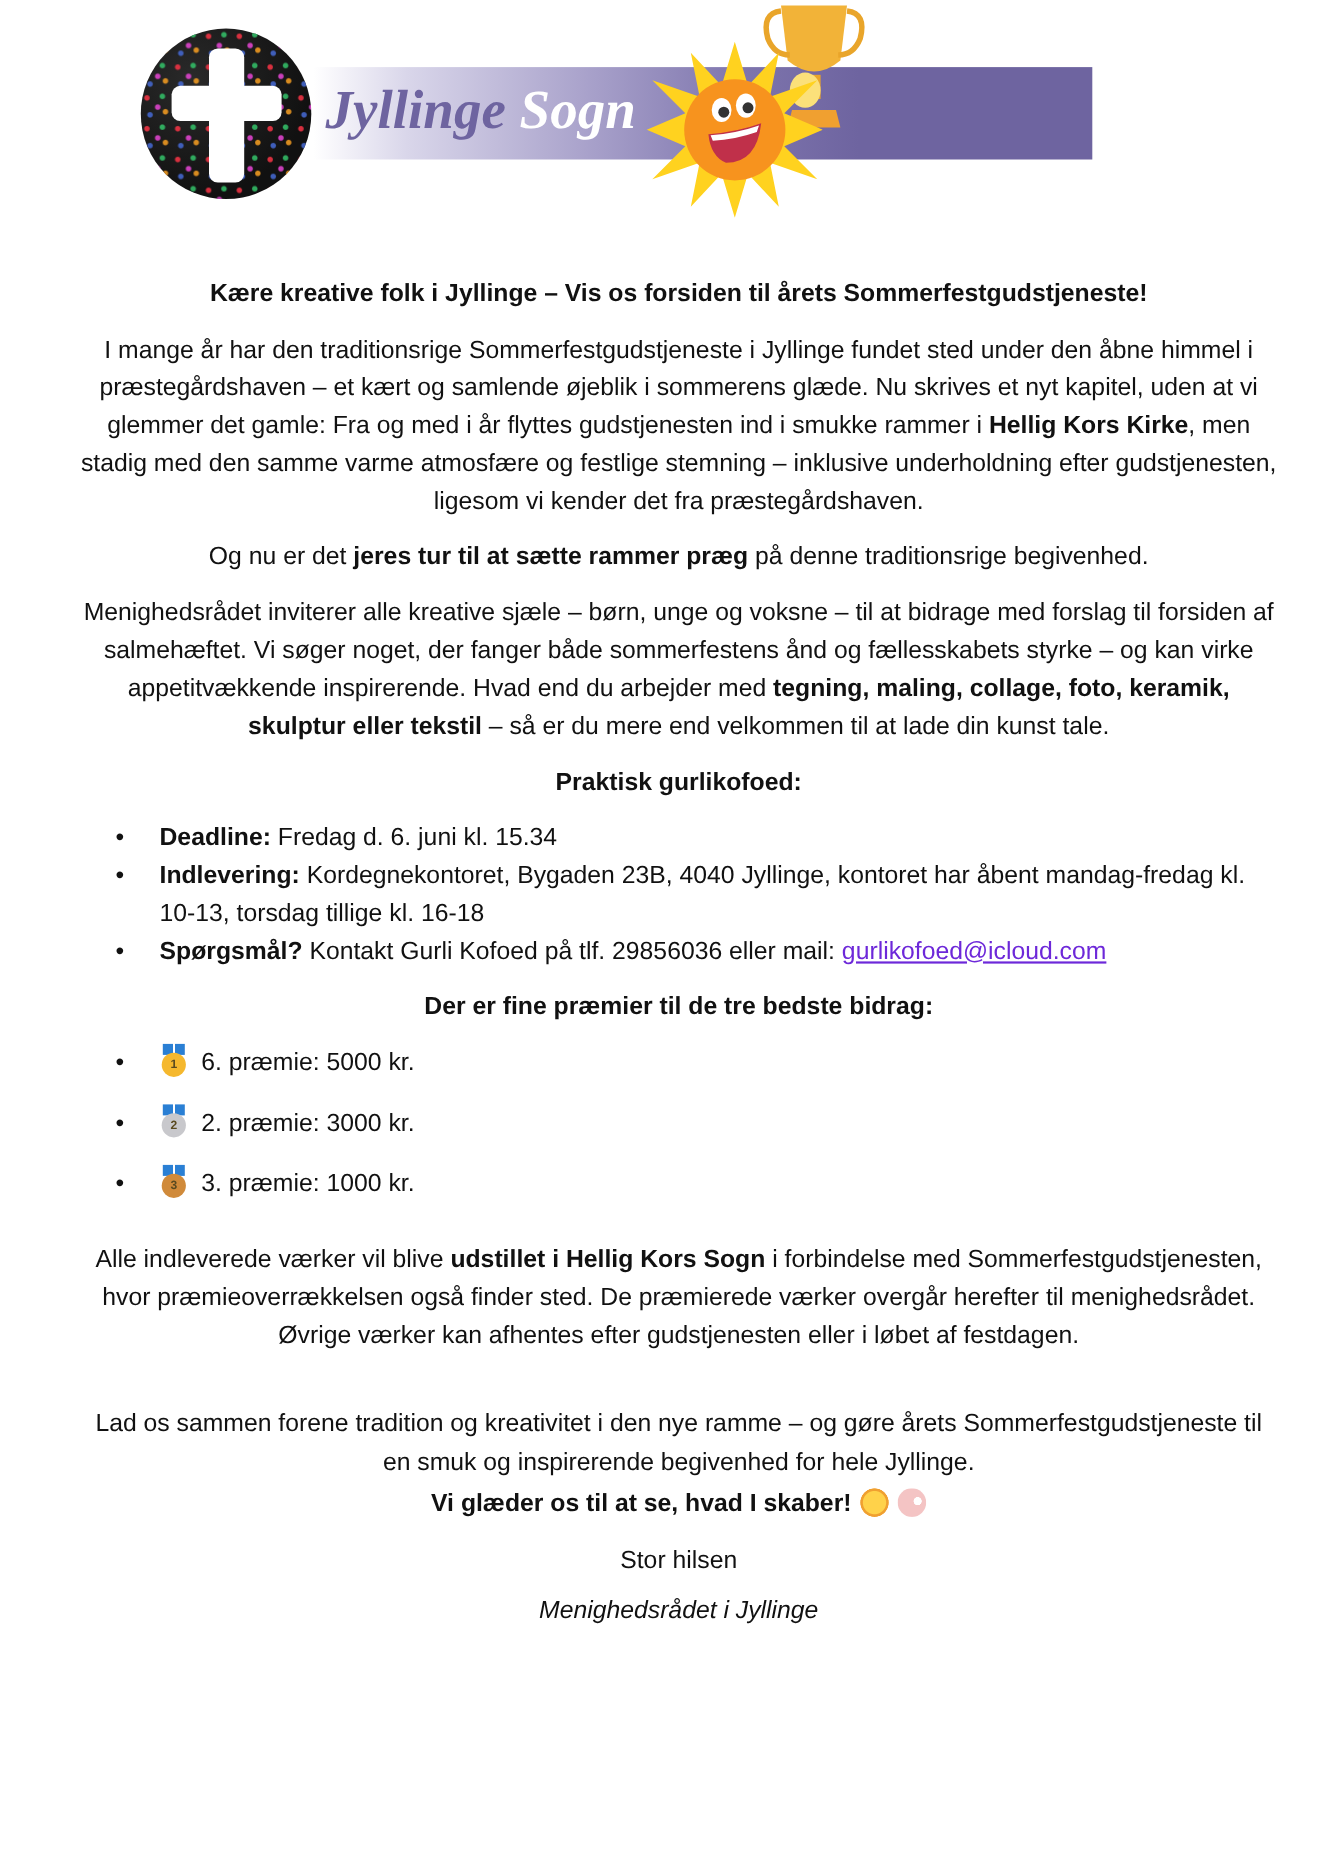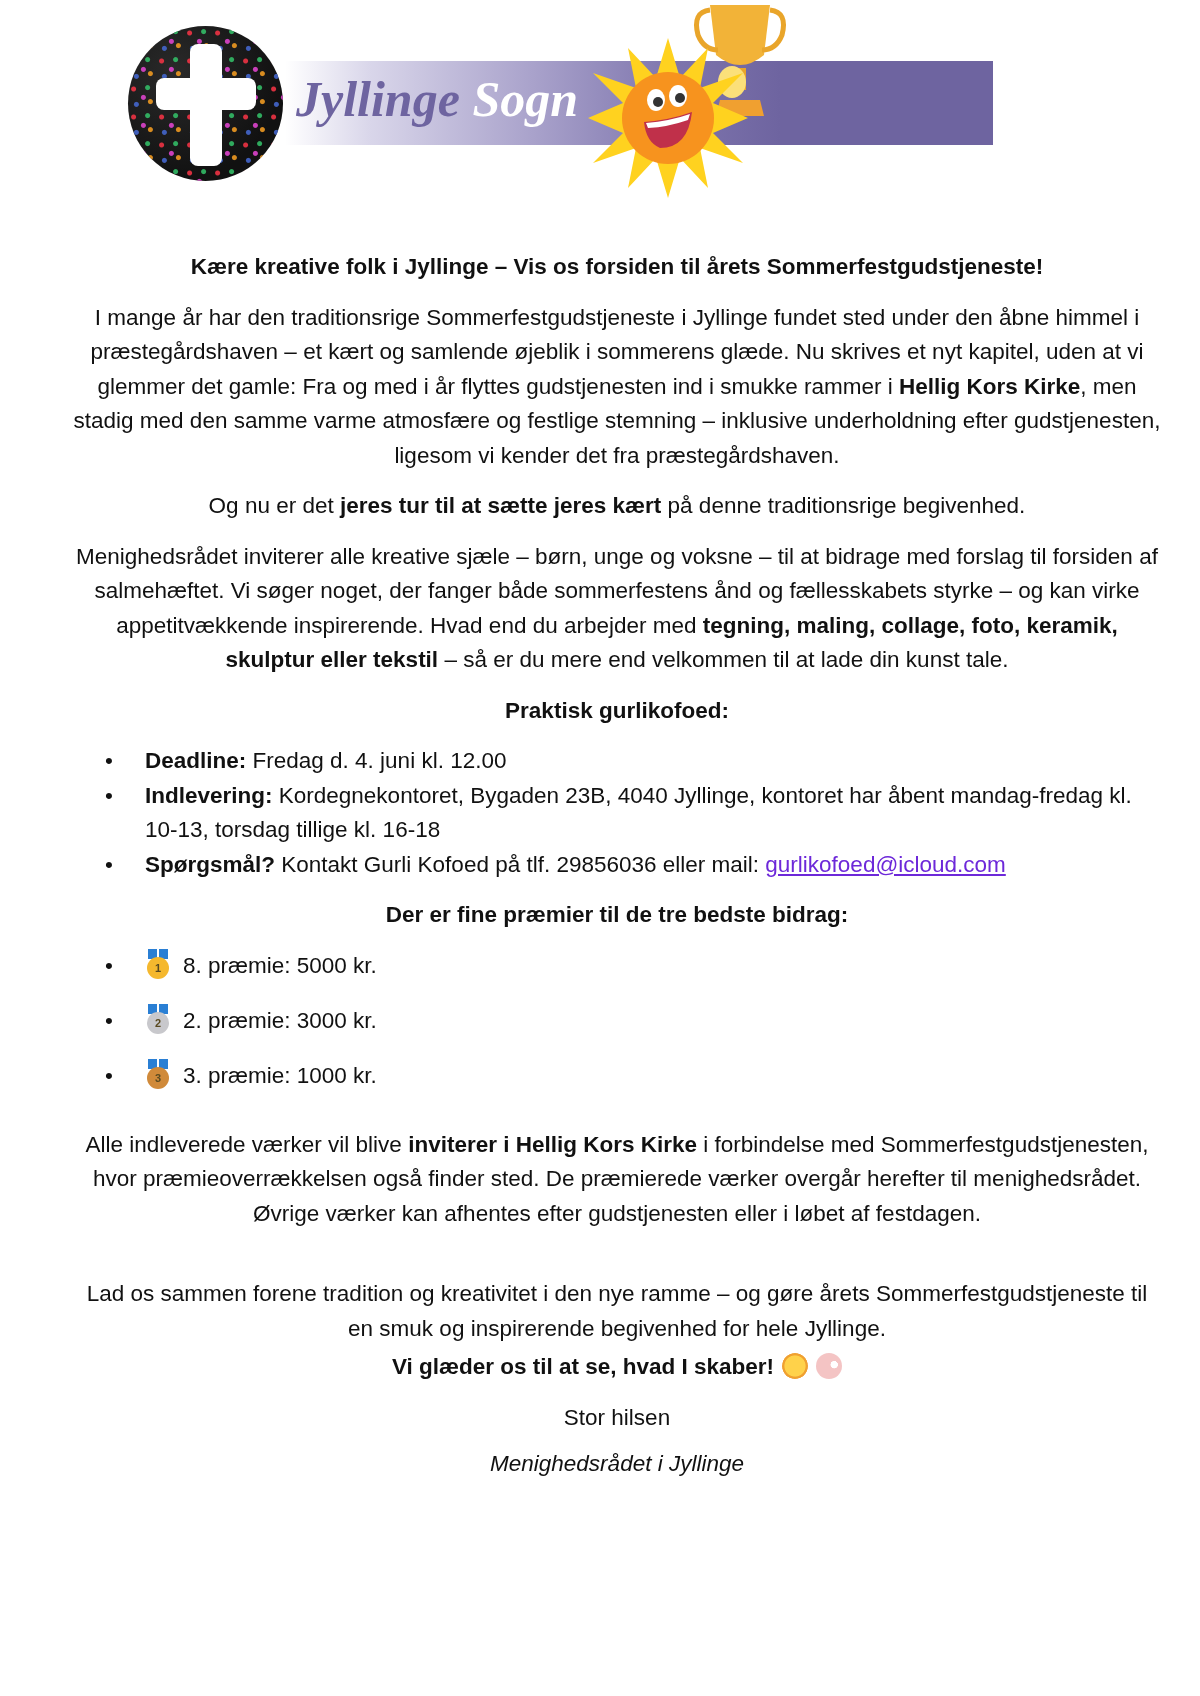--- a/index.html
+++ b/index.html
@@ -81,60 +81,60 @@
     <path d="M56 84 Q82 82 104 74 Q100 110 72 110 Q58 104 56 84 Z" fill="#c0304a"></path>
     <path d="M58 85 Q82 83 102 76 L100 82 Q80 89 60 90 Z" fill="#fff"></path>
   </svg>
 </div>
 
 <div class="doc">
   <p class="h">Kære kreative folk i Jyllinge – Vis os forsiden til årets Sommerfestgudstjeneste!</p>
 
   <p><span>I mange år har den traditionsrige Sommerfestgudstjeneste i Jyllinge fundet sted under den åbne himmel i præstegårdshaven – et kært og samlende øjeblik i sommerens glæde. Nu skrives et nyt kapitel, uden at vi glemmer det gamle: Fra og med i år flyttes gudstjenesten ind i smukke rammer i </span><b>Hellig Kors Kirke</b><span>, men stadig med den samme varme atmosfære og festlige stemning – inklusive underholdning efter gudstjenesten, ligesom vi kender det fra præstegårdshaven.</span></p>
 
-  <p><span>Og nu er det </span><b>jeres tur til at sætte jeres kært</b><span> på denne traditionsrige begivenhed.</span></p>
+  <p><span>Og nu er det </span><b>jeres tur til at sætte rammer præg</b><span> på denne traditionsrige begivenhed.</span></p>
 
 
   <p><span>Menighedsrådet inviterer alle kreative sjæle – børn, unge og voksne – til at bidrage med forslag til forsiden af salmehæftet. Vi søger noget, der fanger både sommerfestens ånd og fællesskabets styrke – og kan virke appetitvækkende inspirerende. Hvad end du arbejder med </span><b>tegning, maling, collage, foto, keramik, skulptur eller tekstil</b><span> – så er du mere end velkommen til at lade din kunst tale.</span></p>
 
   <p class="h">Praktisk gurlikofoed:</p>
 
   <ul class="list">
     <li>
       <span class="bullet">•</span>
-      <b>Deadline:</b><span> Fredag d. 4. juni kl. 12.00</span>
+      <b>Deadline:</b><span> Fredag d. 6. juni kl. 15.34</span>
     </li>
     <li>
       <span class="bullet">•</span>
       <b>Indlevering:</b><span> Kordegnekontoret, Bygaden 23B, 4040 Jyllinge, kontoret har åbent mandag-fredag kl. 10-13, torsdag tillige kl. 16-18</span>
     </li>
     <li>
       <span class="bullet">•</span>
       <b>Spørgsmål?</b><span> Kontakt Gurli Kofoed på tlf. 29856036 eller mail: </span><a class="mail" href="mailto:gurlikofoed@icloud.com">gurlikofoed@icloud.com</a>
     </li>
   </ul>
 
   <p class="h">Der er fine præmier til de tre bedste bidrag:</p>
 
   <ul class="prizes">
     <li>
       <span class="bullet">•</span>
-      <span class="medal"><span class="ribbon"></span><span class="disc" style="background:#f5b82e">1</span></span><span>8. præmie: 5000 kr.</span>
+      <span class="medal"><span class="ribbon"></span><span class="disc" style="background:#f5b82e">1</span></span><span>6. præmie: 5000 kr.</span>
     </li>
     <li>
       <span class="bullet">•</span>
       <span class="medal"><span class="ribbon"></span><span class="disc" style="background:#c8c8cc">2</span></span><span>2. præmie: 3000 kr.</span>
     </li>
     <li>
       <span class="bullet">•</span>
       <span class="medal"><span class="ribbon"></span><span class="disc" style="background:#d08a3a">3</span></span><span>3. præmie: 1000 kr.</span>
     </li>
   </ul>
 
-  <p><span>Alle indleverede værker vil blive </span><b>inviterer i Hellig Kors Kirke</b><span> i forbindelse med Sommerfestgudstjenesten, hvor præmieoverrækkelsen også finder sted. De præmierede værker overgår herefter til menighedsrådet. Øvrige værker kan afhentes efter gudstjenesten eller i løbet af festdagen.</span></p>
+  <p><span>Alle indleverede værker vil blive </span><b>udstillet i Hellig Kors Sogn</b><span> i forbindelse med Sommerfestgudstjenesten, hvor præmieoverrækkelsen også finder sted. De præmierede værker overgår herefter til menighedsrådet. Øvrige værker kan afhentes efter gudstjenesten eller i løbet af festdagen.</span></p>
 
   <div class="spacer"></div>
 
   <p style="margin-bottom:4px">Lad os sammen forene tradition og kreativitet i den nye ramme – og gøre årets Sommerfestgudstjeneste til en smuk og inspirerende begivenhed for hele Jyllinge.</p>
 
   <p class="h"><span>Vi glæder os til at se, hvad I skaber!</span><span class="emoji emoji-sun"></span><span class="emoji emoji-palette"></span></p>
 
   <p style="margin-bottom:12px">Stor hilsen</p>
   <p class="sig-italic">Menighedsrådet i Jyllinge</p>
 </div>

